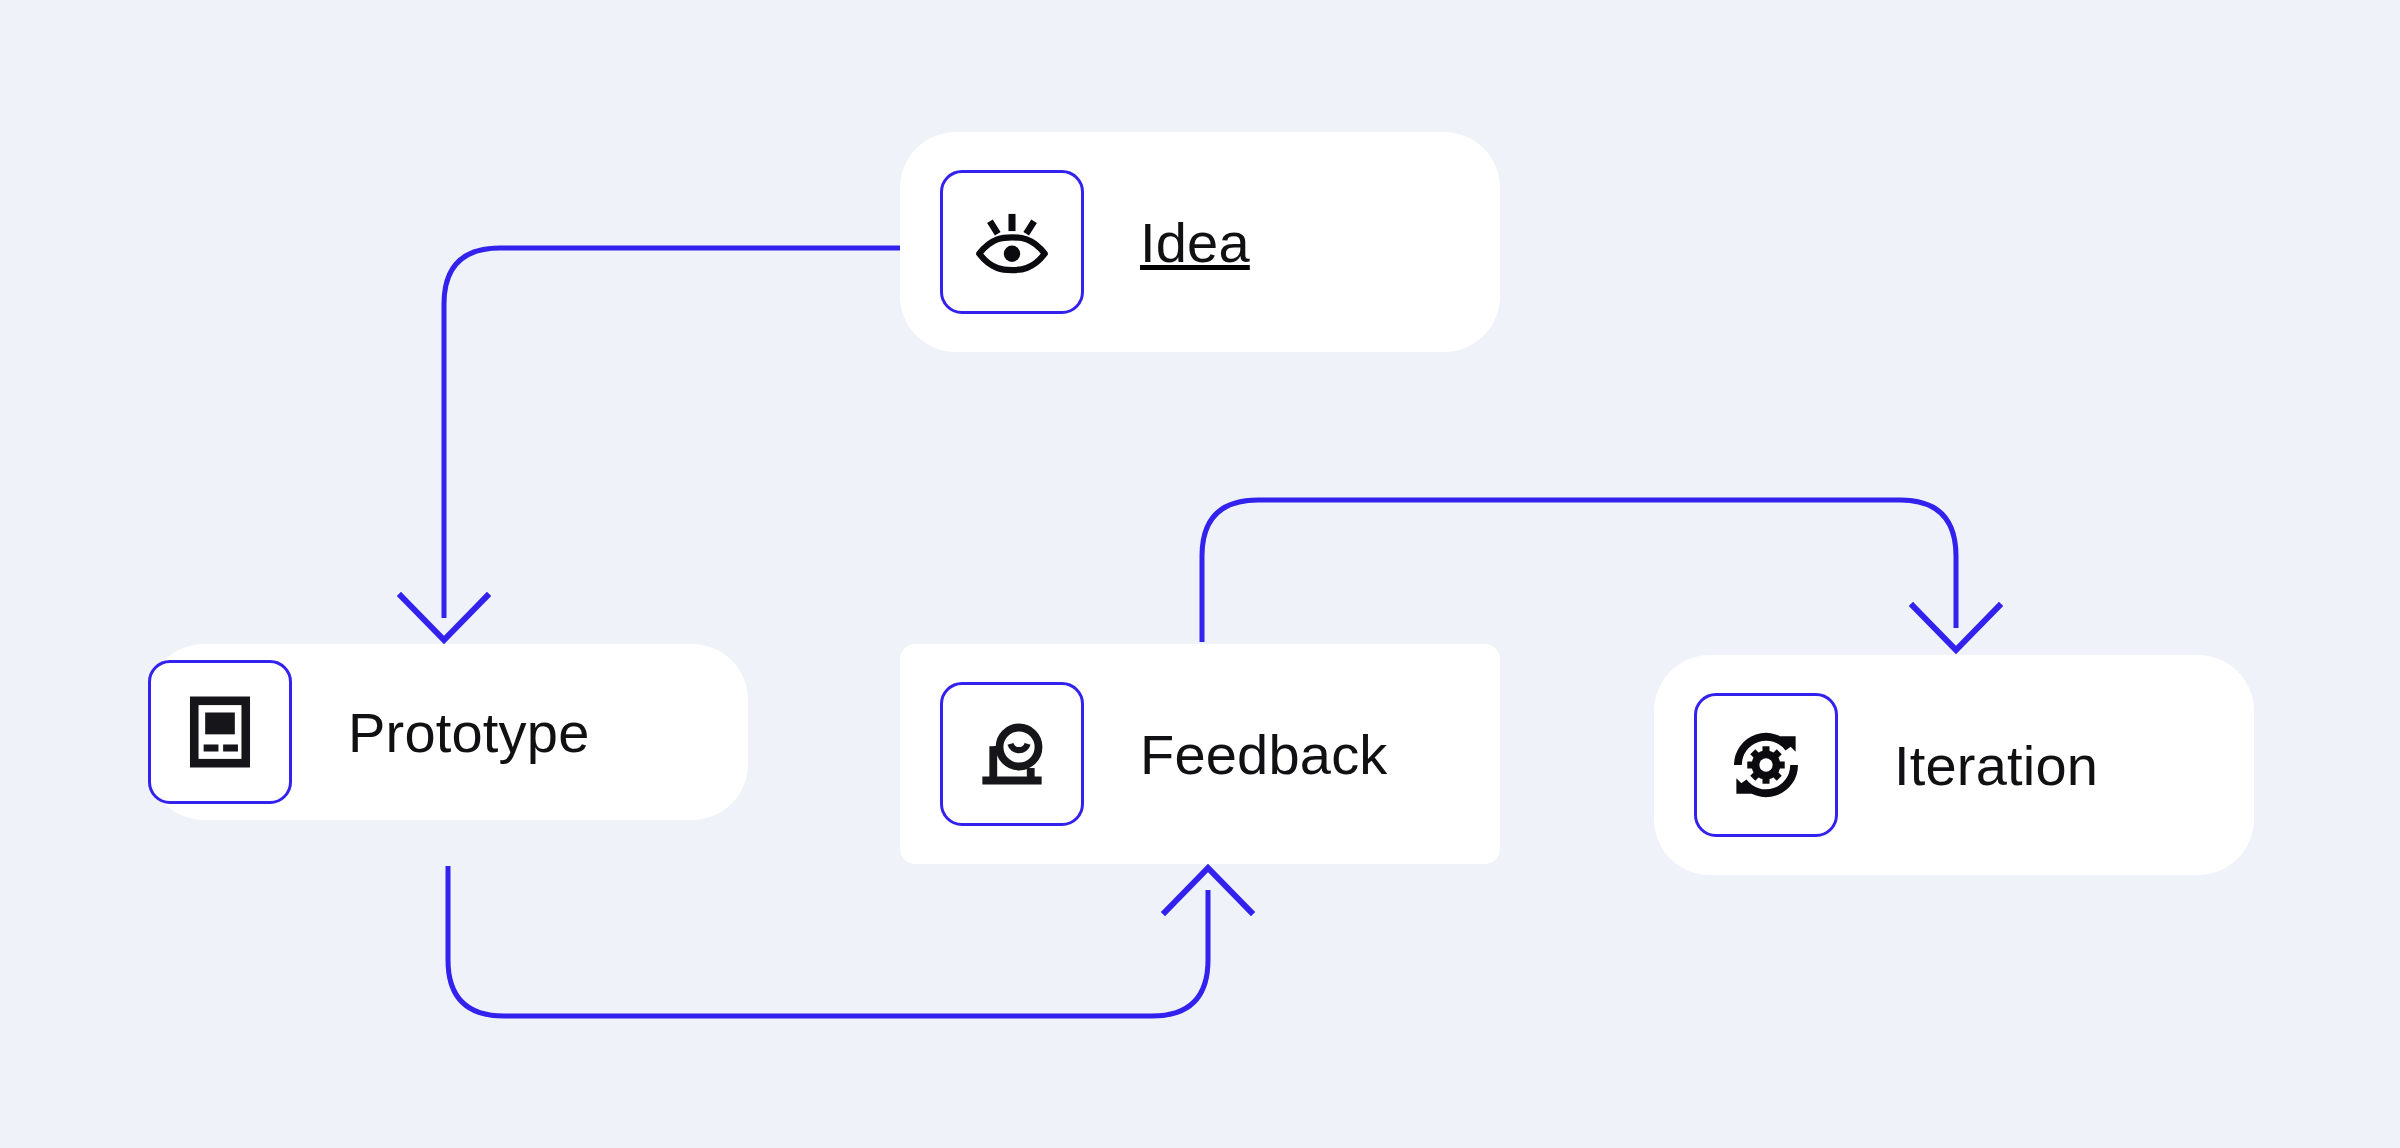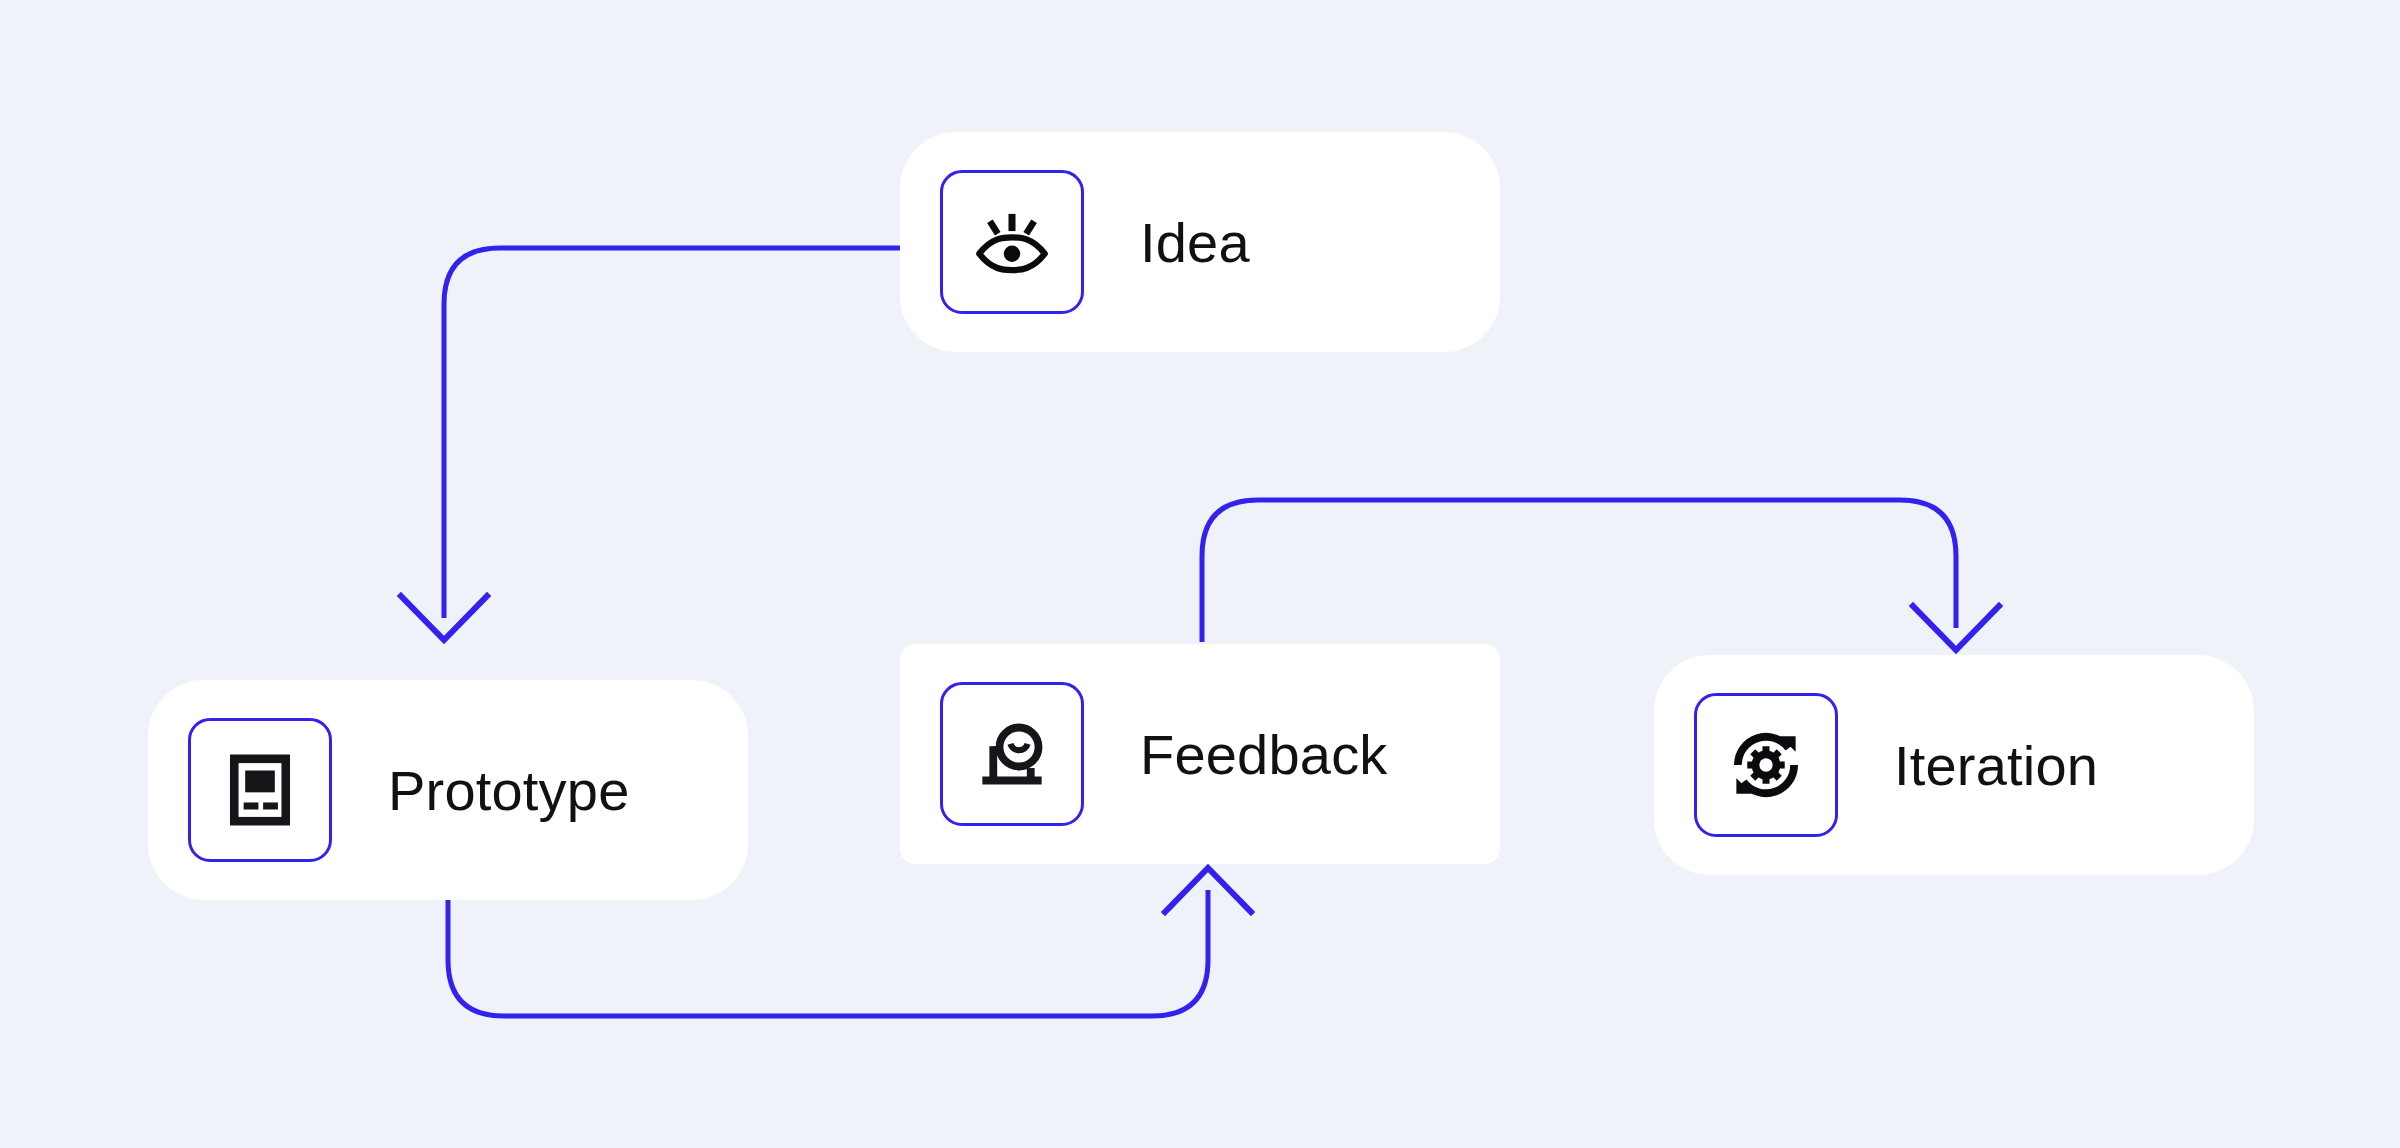--- a/index.html
+++ b/index.html
@@ -55,30 +55,29 @@
     white-space: nowrap;
     font-weight: 400;
   }
   
   #node-idea {
     left: 900px;
     top: 132px;
     width: 600px;
     height: 220px;
     padding-left: 40px;
+    text-decoration: underline;
   }
   #node-idea .node-label { margin-left: 56px; }
 
   #node-prototype {
     left: 148px;
     top: 644px;
     width: 600px;
-    height: 220px;
-    padding-left: 40px;
-    margin-top: 36px;
+    height: 176px;
   }
   #node-prototype .node-label { margin-left: 56px; }
 
   #node-feedback {
     left: 900px;
     top: 644px;
     width: 600px;
     height: 220px;
     padding-left: 40px;
     border-radius: 15px;

